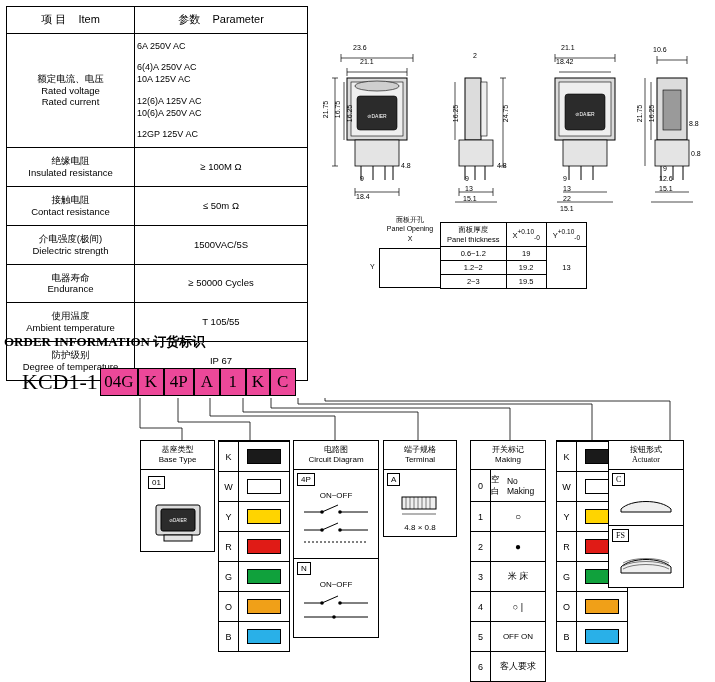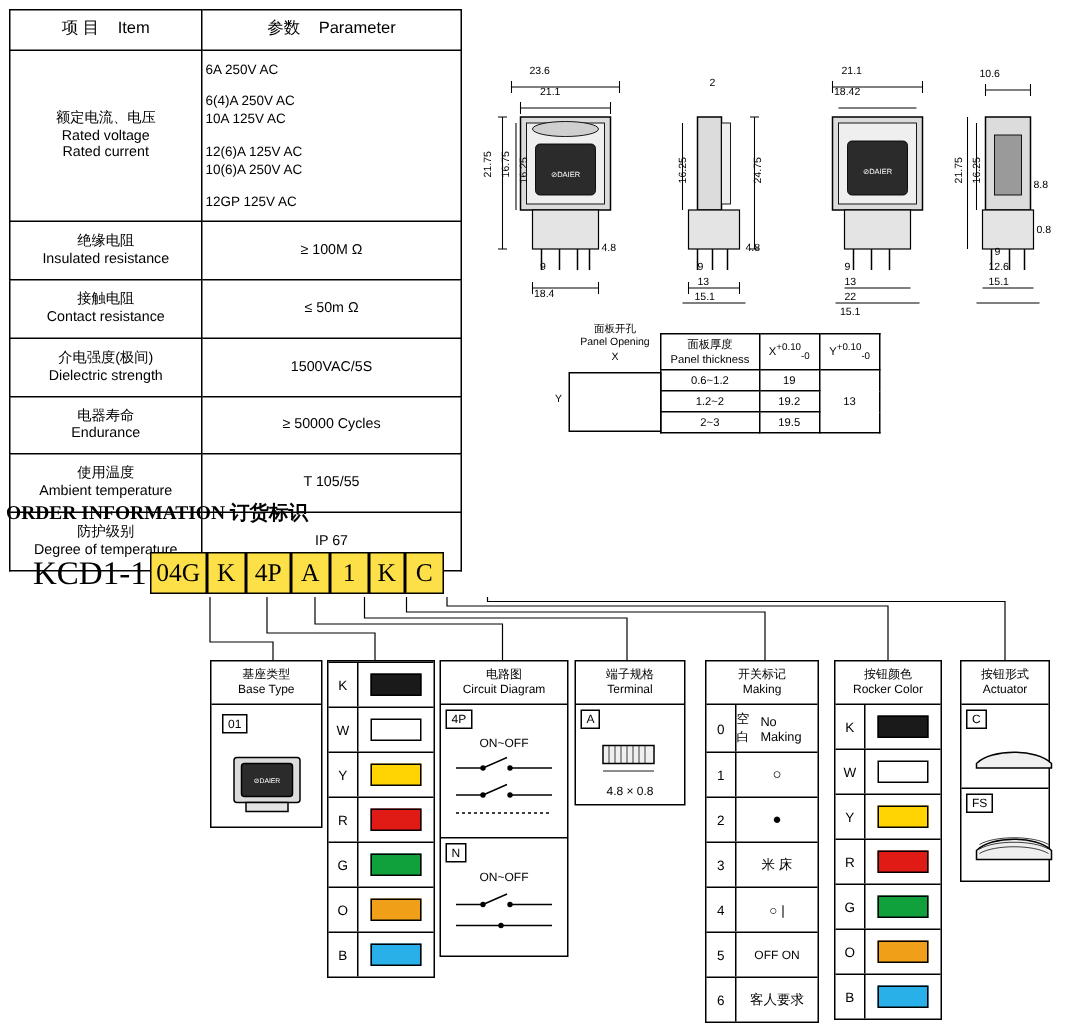--- a/index.html
+++ b/index.html
@@ -46,21 +46,21 @@
   #thickness-table td { border:1px solid #000; font-size:7.5px; text-align:center; padding:2px 6px; }
 
   
   #order-title { position:absolute; left:4px; top:333px; font-family:"Liberation Serif", serif; font-weight:bold; font-size:13px; }
   #code-row { position:absolute; left:22px; top:368px; display:flex; align-items:center; }
   #code-row .kcd { font-family:"Liberation Serif", serif; font-size:22px; margin-right:2px; letter-spacing:0px; }
   #code-row .cbox {
     border:1px solid #000; height:28px; min-width:22px;
     display:flex; align-items:center; justify-content:center;
     font-family:"Liberation Serif", serif; font-size:17px; padding:0 4px;
-    background:#fde047;
+    background:#ec4899;
   }
 
   
   .legend { position:absolute; border:1px solid #000; background:#fff; }
   .legend .lg-head { text-align:center; font-size:8px; line-height:1.25; padding:4px 2px 4px 2px; }
   .legend .lg-head .cn { display:block; }
   .legend .lg-head .en { display:block; }
   .lg-row { display:flex; align-items:center; border-top:1px solid #000; height:30px; }
   .lg-key { width:20px; text-align:center; font-size:9px; border-right:1px solid #000; align-self:stretch; display:flex; align-items:center; justify-content:center; }
   .lg-val { flex:1; display:flex; align-items:center; justify-content:center; }
@@ -507,24 +507,20 @@
   </div>
   <div class="lg-row">
     <div class="lg-key">6</div>
     <div class="lg-val">
         <span style="font-size:9px;">客人要求</span>
       </div>
   </div>
 </div>
 
 <div class="legend" style="left:556px;top:440px;width:72px;">
-  <div class="lg-head">
-    <span class="cn">按钮颜色</span>
-    <span class="en">Rocker Color</span>
-  </div>
   <div class="lg-row">
       <div class="lg-key">K</div>
       <div class="lg-val">
         <span class="swatch" style="background:#1a1a1a"></span>
       </div>
     </div>
   <div class="lg-row">
       <div class="lg-key">W</div>
       <div class="lg-val">
         <span class="swatch" style="background:#ffffff"></span>
@@ -555,21 +551,21 @@
       </div>
     </div>
   <div class="lg-row">
       <div class="lg-key">B</div>
       <div class="lg-val">
         <span class="swatch" style="background:#29b0e8"></span>
       </div>
     </div>
 </div>
 
-<div class="legend" style="left:640px;top:440px;width:60px;">
+<div class="legend" style="left:608px;top:440px;width:76px;font-family:Liberation Serif, serif;">
   <div class="lg-head">
     <span class="cn">按钮形式</span>
     <span class="en">Actuator</span>
   </div>
   <div class="lg-row" style="height:20px;justify-content:flex-start;">
     <span class="cellbox">C</span>
   </div>
   <div style="padding:4px;text-align:center;">
     <svg width="62" height="26">
       <path d="M6,16 C16,6 46,6 56,16 L56,19 L6,19 Z" fill="#efefef" stroke="#000"></path>

